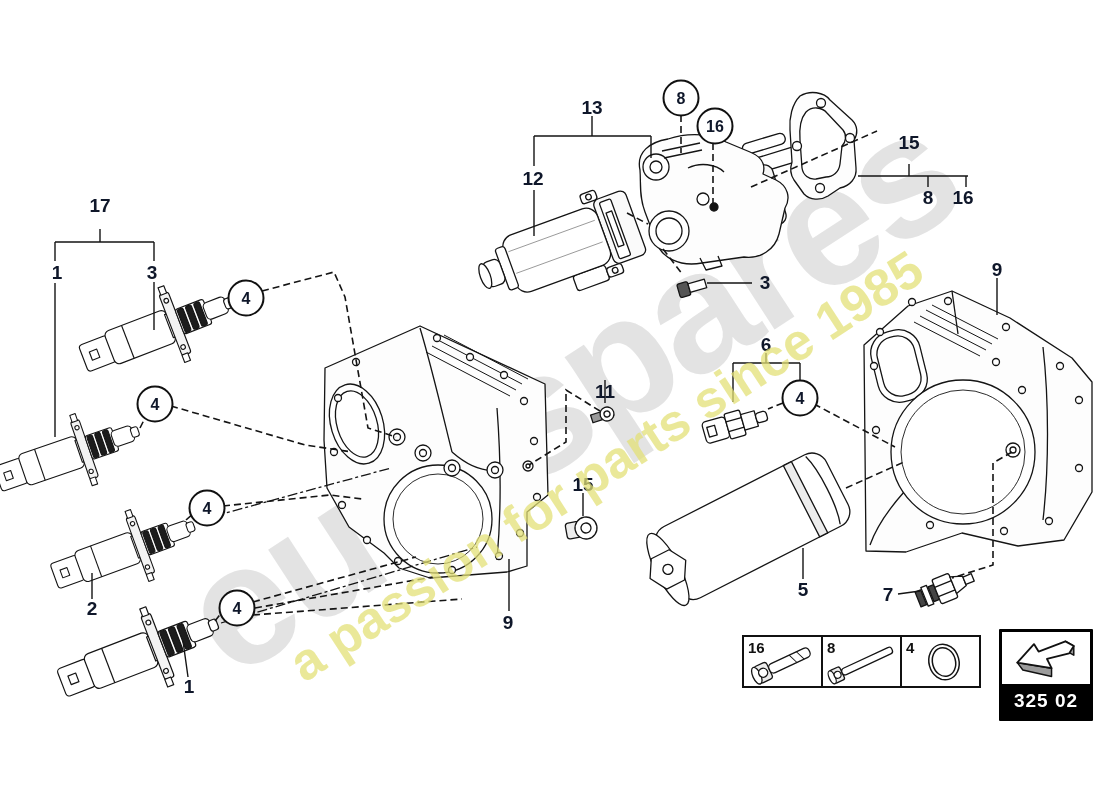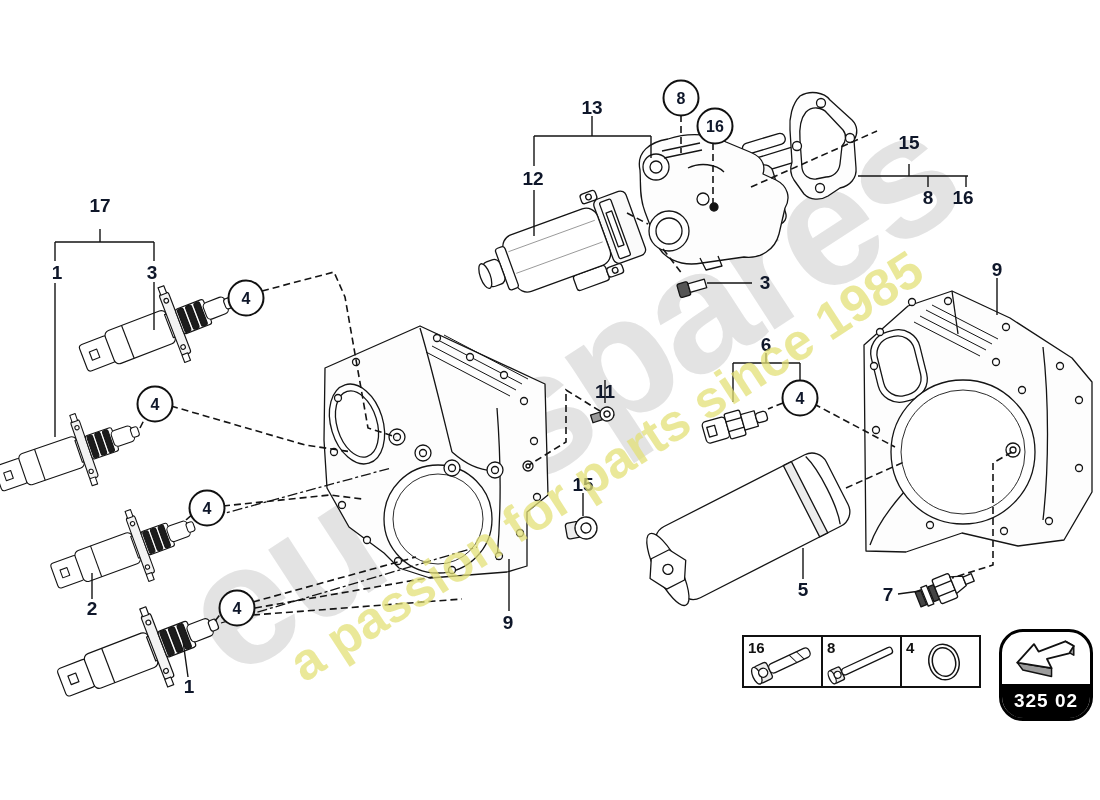--- a/index.html
+++ b/index.html
@@ -18,21 +18,21 @@
        color:#0f172a;z-index:3;line-height:1;}
   .lbl.circ{width:33px;height:33px;border:2px solid #111;border-radius:50%;background:#fff;
        display:flex;align-items:center;justify-content:center;font-size:16px;}
   .legend{position:absolute;left:742px;top:635px;z-index:5;display:flex;
           border:2px solid #111;background:#fff;}
   .legend .cell{width:77px;height:49px;border-right:2px solid #111;position:relative;}
   .legend .cell:last-child{border-right:none;}
   .legend .qty{position:absolute;left:4px;top:2px;font-size:15px;font-weight:bold;color:#111;}
   .legend svg{position:absolute;left:0;top:0;}
   .badge{position:absolute;left:999px;top:629px;width:88px;height:86px;border:3px solid #000;
-         border-radius:24px;background:#fff;z-index:5;overflow:hidden;}
+         border-radius:1px;background:#fff;z-index:5;overflow:hidden;}
   .badge .art-area{height:52px;display:flex;align-items:center;justify-content:center;}
   .badge .code{height:34px;background:#000;color:#fff;display:flex;align-items:center;
          justify-content:center;font-size:19px;font-weight:bold;letter-spacing:1px;}
 </style>
 </head>
 <body>
 
 <div class="stage">
 
   <div class="wm-brand">eurospares</div>

